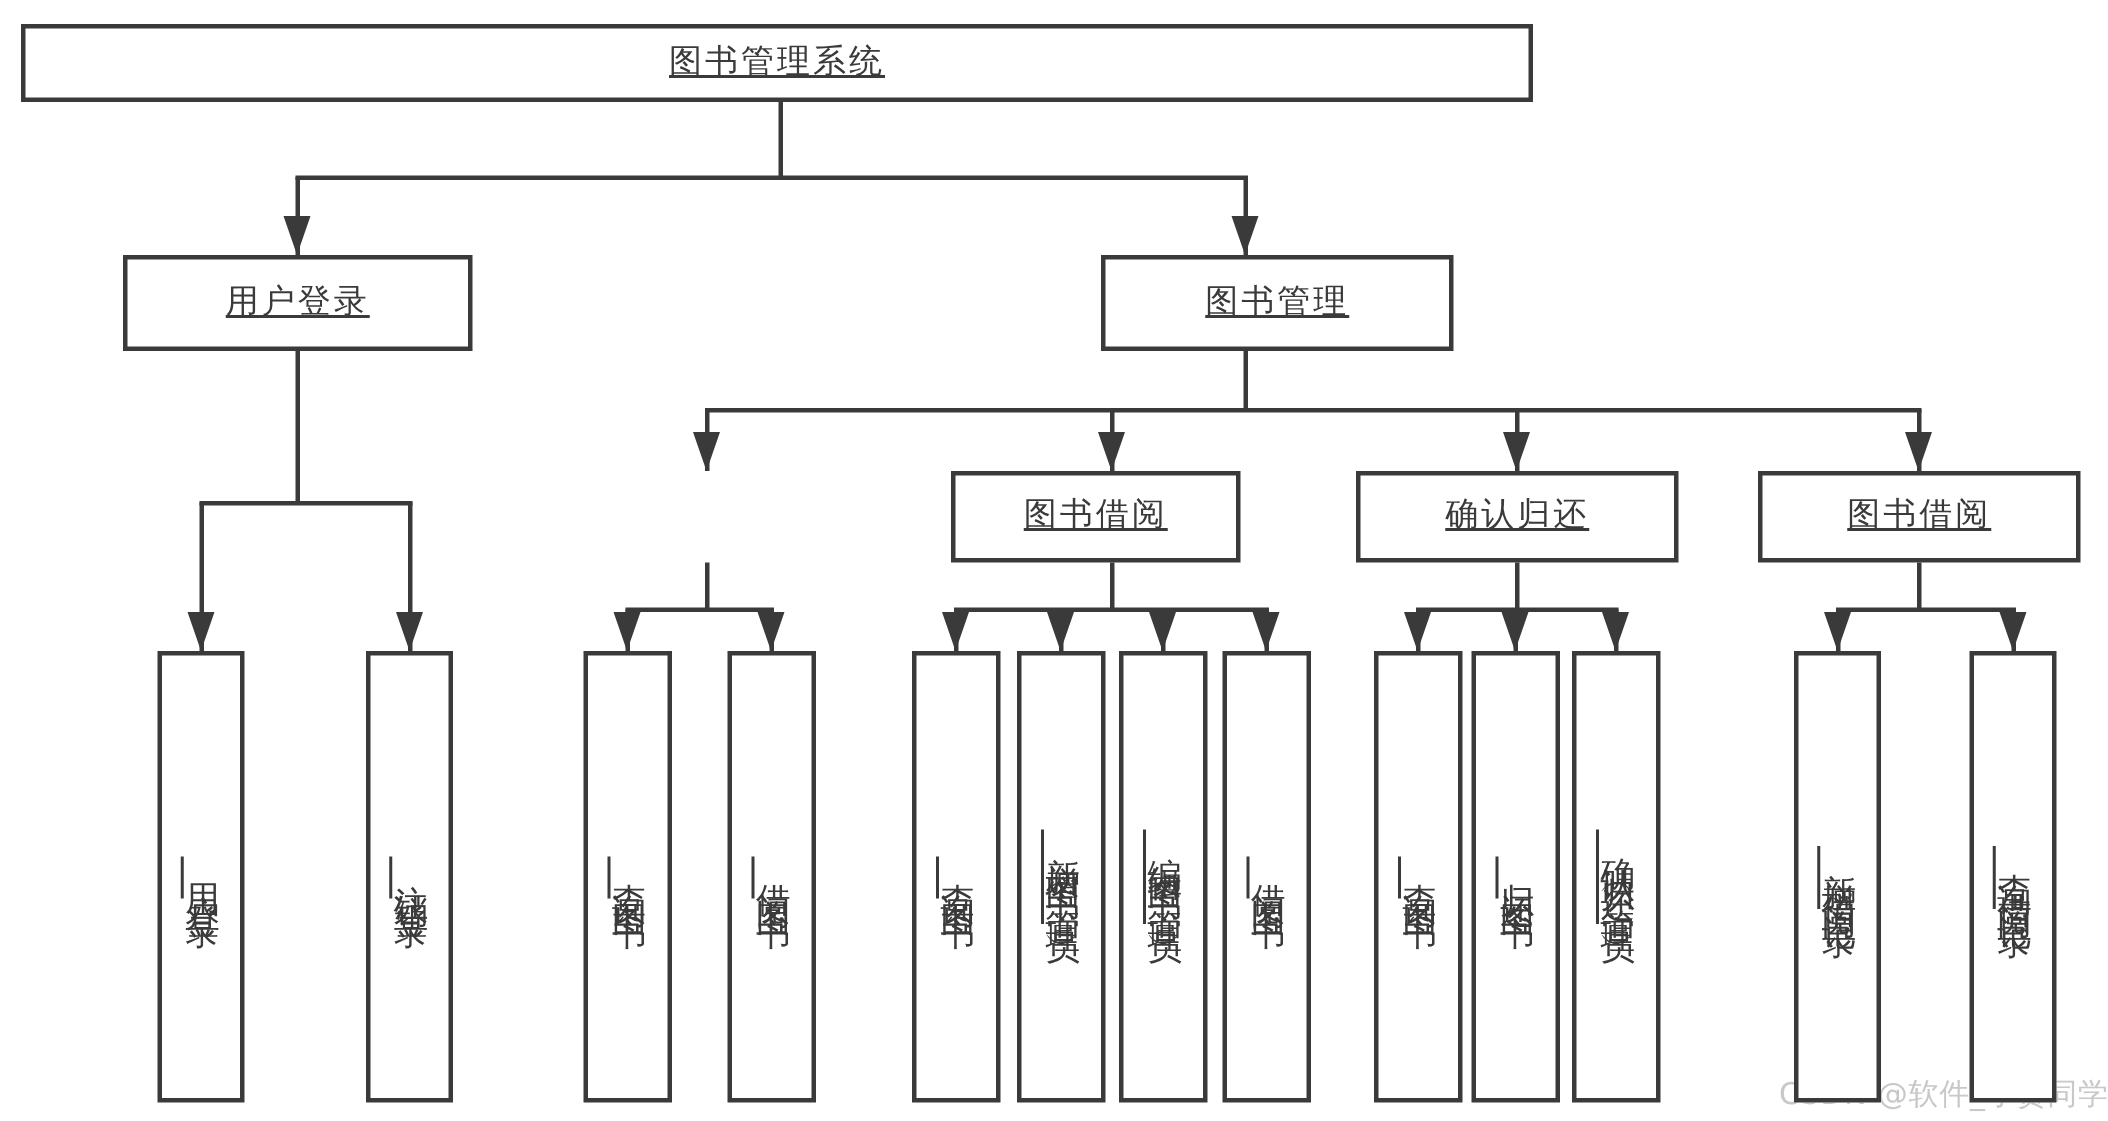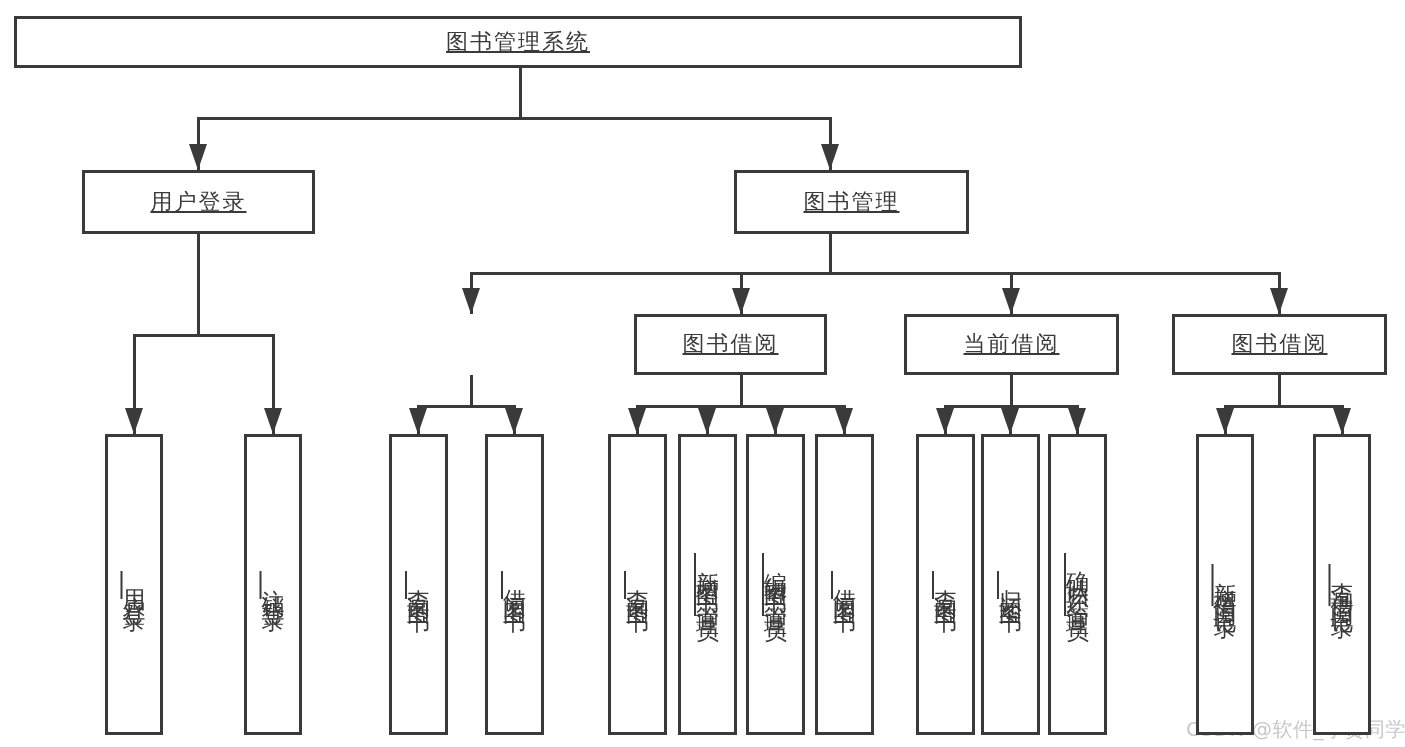--- a/index.html
+++ b/index.html
@@ -69,21 +69,21 @@
     <div class="node level-2" style="left: 82px; top: 170px; width: 233px; height: 64px;">
       <span class="label">用户登录</span>
     </div>
     <div class="node level-2" style="left: 734px; top: 170px; width: 235px; height: 64px;">
       <span class="label">图书管理</span>
     </div>
     <div class="node level-3" style="left: 634px; top: 314px; width: 193px; height: 61px;">
       <span class="label">图书借阅</span>
     </div>
     <div class="node level-3" style="left: 904px; top: 314px; width: 215px; height: 61px;">
-      <span class="label">当前借阅</span>
+      <span class="label">确认归还</span>
     </div>
     <div class="node level-3" style="left: 1172px; top: 314px; width: 215px; height: 61px;">
       <span class="label">图书借阅</span>
     </div>
     <div class="node vertical level-4" style="left: 105px; top: 434px; width: 58px; height: 301px;">
       <span class="label">用户登录</span>
     </div>
     <div class="node vertical level-4" style="left: 244px; top: 434px; width: 58px; height: 301px;">
       <span class="label">注销登录</span>
     </div>

